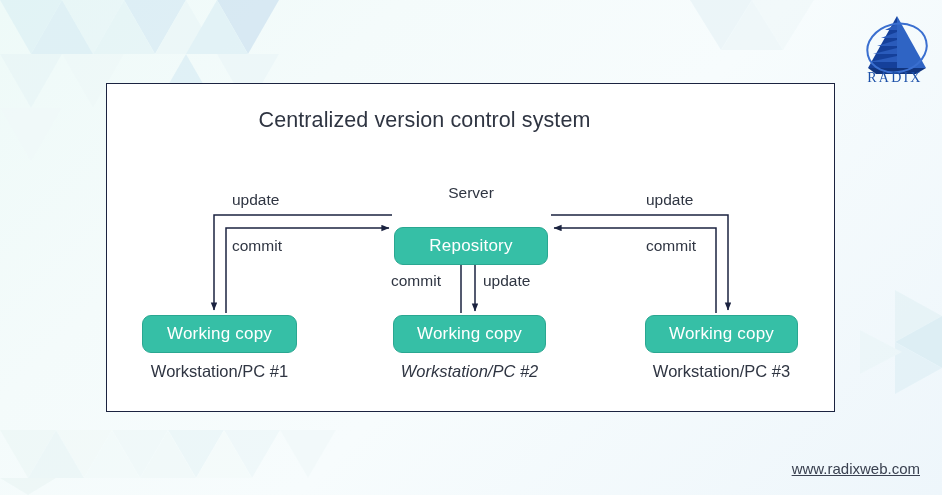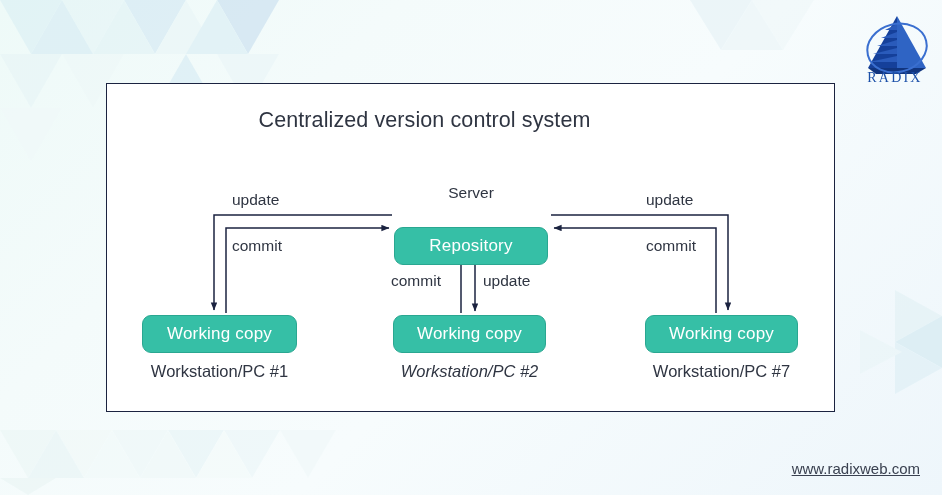--- a/index.html
+++ b/index.html
@@ -225,21 +225,21 @@
   <div class="arrow-label" id="label-commit-mid">commit</div>
   <div class="arrow-label" id="label-update-mid">update</div>
 
   <div class="node" id="node-repository">Repository</div>
   <div class="node" id="node-wc-1">Working copy</div>
   <div class="node" id="node-wc-2">Working copy</div>
   <div class="node" id="node-wc-3">Working copy</div>
 
   <div class="ws-caption" id="ws-caption-1">Workstation/PC #1</div>
   <div class="ws-caption" id="ws-caption-2">Workstation/PC #2</div>
-  <div class="ws-caption" id="ws-caption-3">Workstation/PC #7</div>
+  <div class="ws-caption" id="ws-caption-3">Workstation/PC #3</div>
 
   <svg id="logo" viewBox="0 0 78 80" xmlns="http://www.w3.org/2000/svg">
 
     <polygon points="41,6 70,58 41,58" fill="#2f64c4"></polygon>
 
     <polygon points="41,6 41,58 12,58" fill="#15409a"></polygon>
     <g fill="#2a5bbb">
       <polygon points="41,14 41,20 29,20"></polygon>
       <polygon points="41,22 41,28 25,28"></polygon>
       <polygon points="41,30 41,36 21,36"></polygon>

